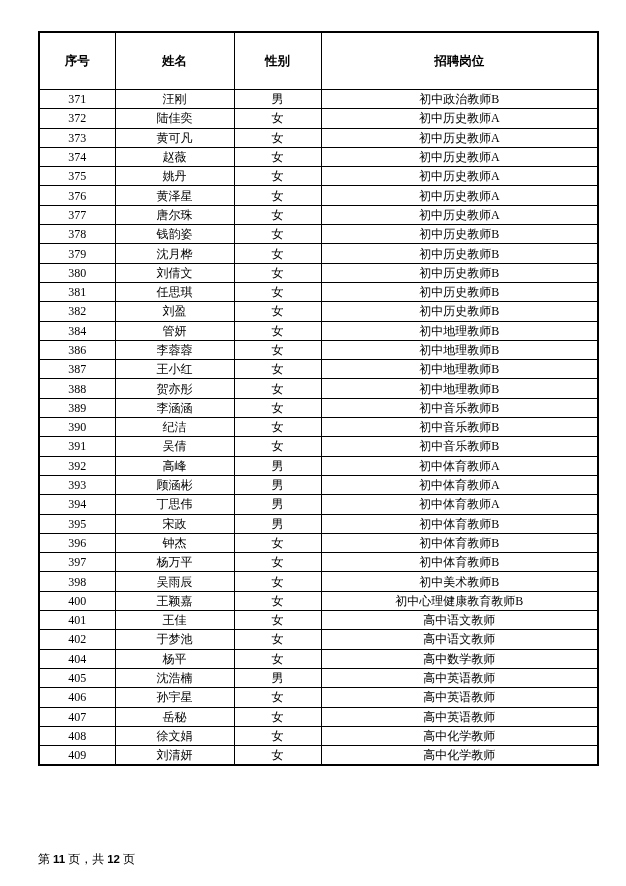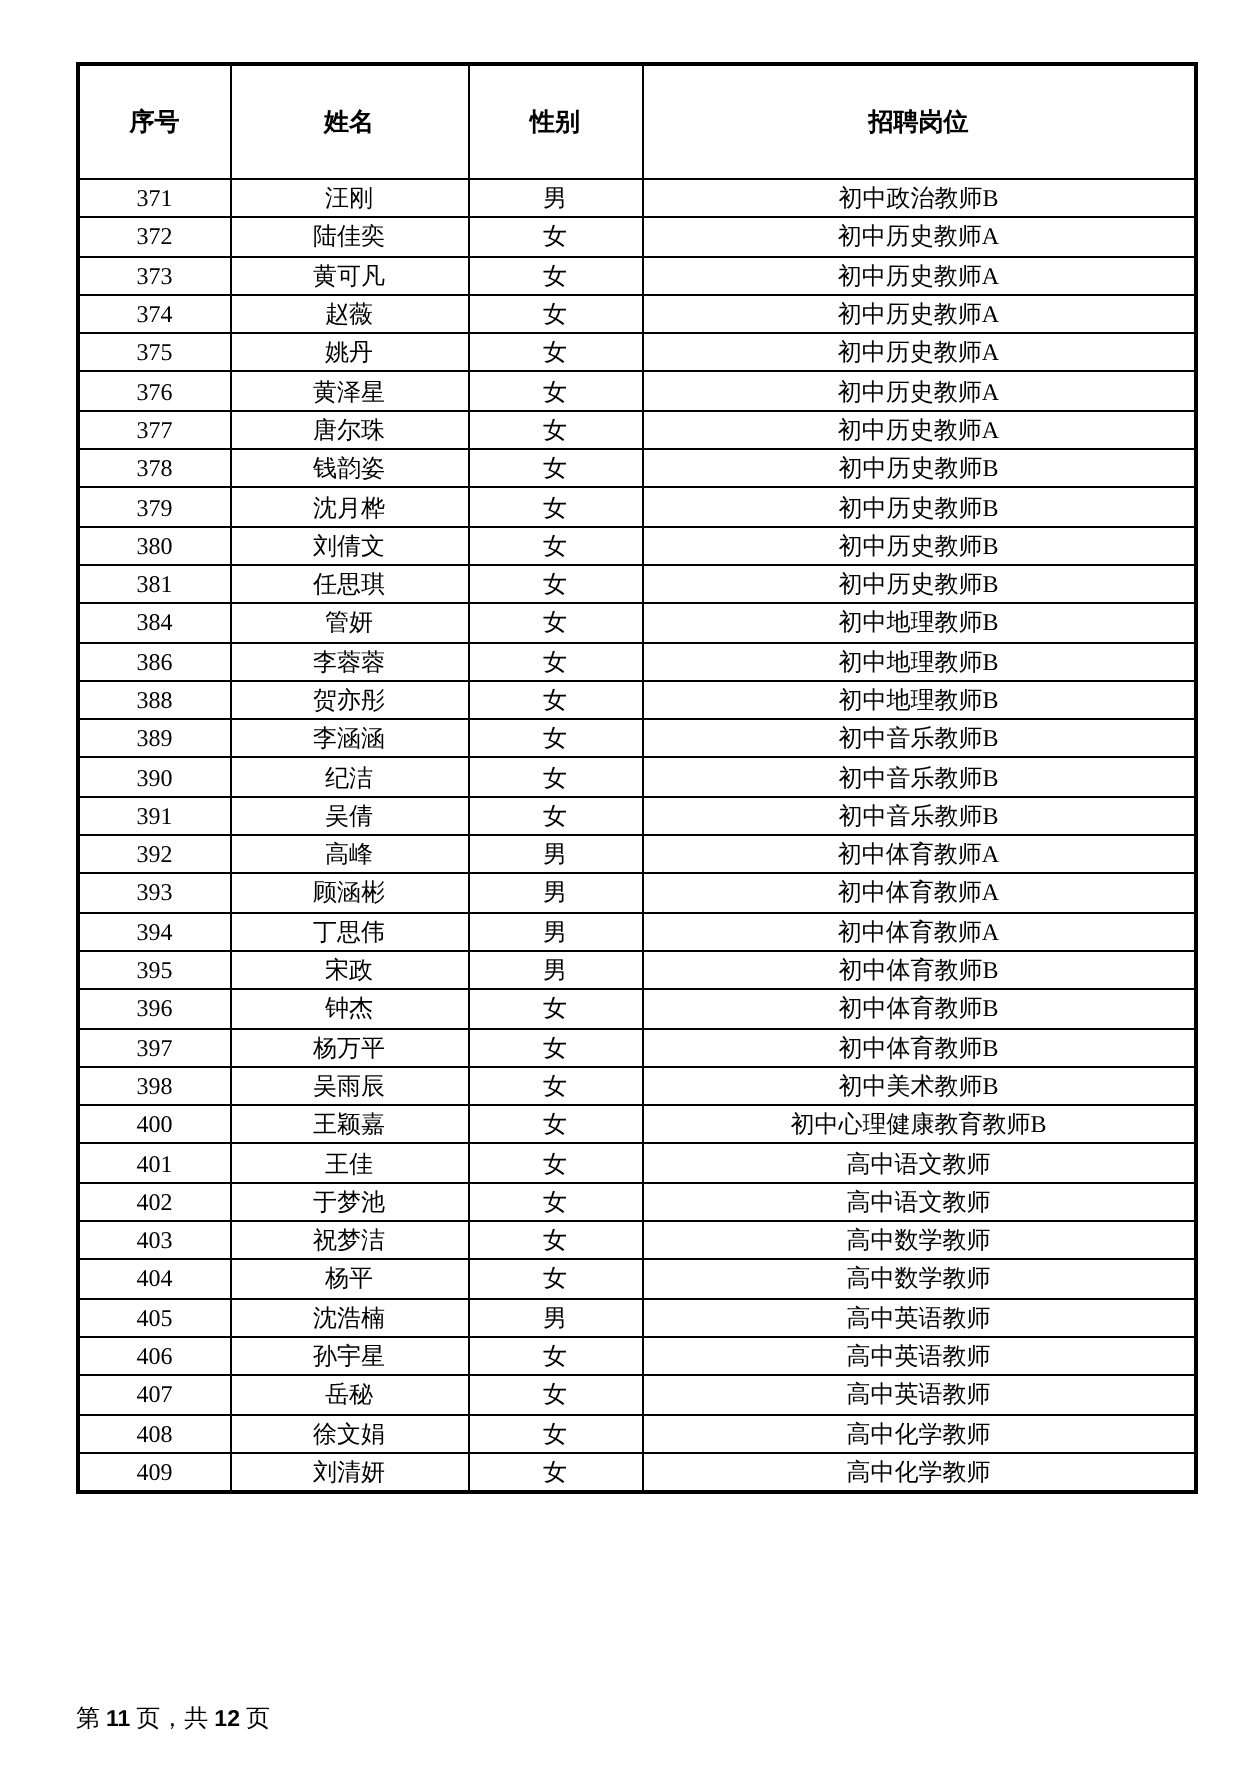--- a/index.html
+++ b/index.html
@@ -146,32 +146,44 @@
           <td>女</td>
           <td>初中历史教师B</td>
         </tr>
         <tr>
           <td>381</td>
           <td>任思琪</td>
           <td>女</td>
           <td>初中历史教师B</td>
         </tr>
         <tr>
+          <td>382</td>
+          <td>刘盈</td>
+          <td>女</td>
+          <td>初中历史教师B</td>
+        </tr>
+        <tr>
           <td>384</td>
           <td>管妍</td>
           <td>女</td>
           <td>初中地理教师B</td>
         </tr>
         <tr>
           <td>386</td>
           <td>李蓉蓉</td>
           <td>女</td>
           <td>初中地理教师B</td>
         </tr>
         <tr>
+          <td>387</td>
+          <td>王小红</td>
+          <td>女</td>
+          <td>初中地理教师B</td>
+        </tr>
+        <tr>
           <td>388</td>
           <td>贺亦彤</td>
           <td>女</td>
           <td>初中地理教师B</td>
         </tr>
         <tr>
           <td>389</td>
           <td>李涵涵</td>
           <td>女</td>
           <td>初中音乐教师B</td>
@@ -240,26 +252,20 @@
           <td>401</td>
           <td>王佳</td>
           <td>女</td>
           <td>高中语文教师</td>
         </tr>
         <tr>
           <td>402</td>
           <td>于梦池</td>
           <td>女</td>
           <td>高中语文教师</td>
-        </tr>
-        <tr>
-          <td>403</td>
-          <td>祝梦洁</td>
-          <td>女</td>
-          <td>高中数学教师</td>
         </tr>
         <tr>
           <td>404</td>
           <td>杨平</td>
           <td>女</td>
           <td>高中数学教师</td>
         </tr>
         <tr>
           <td>405</td>
           <td>沈浩楠</td>

